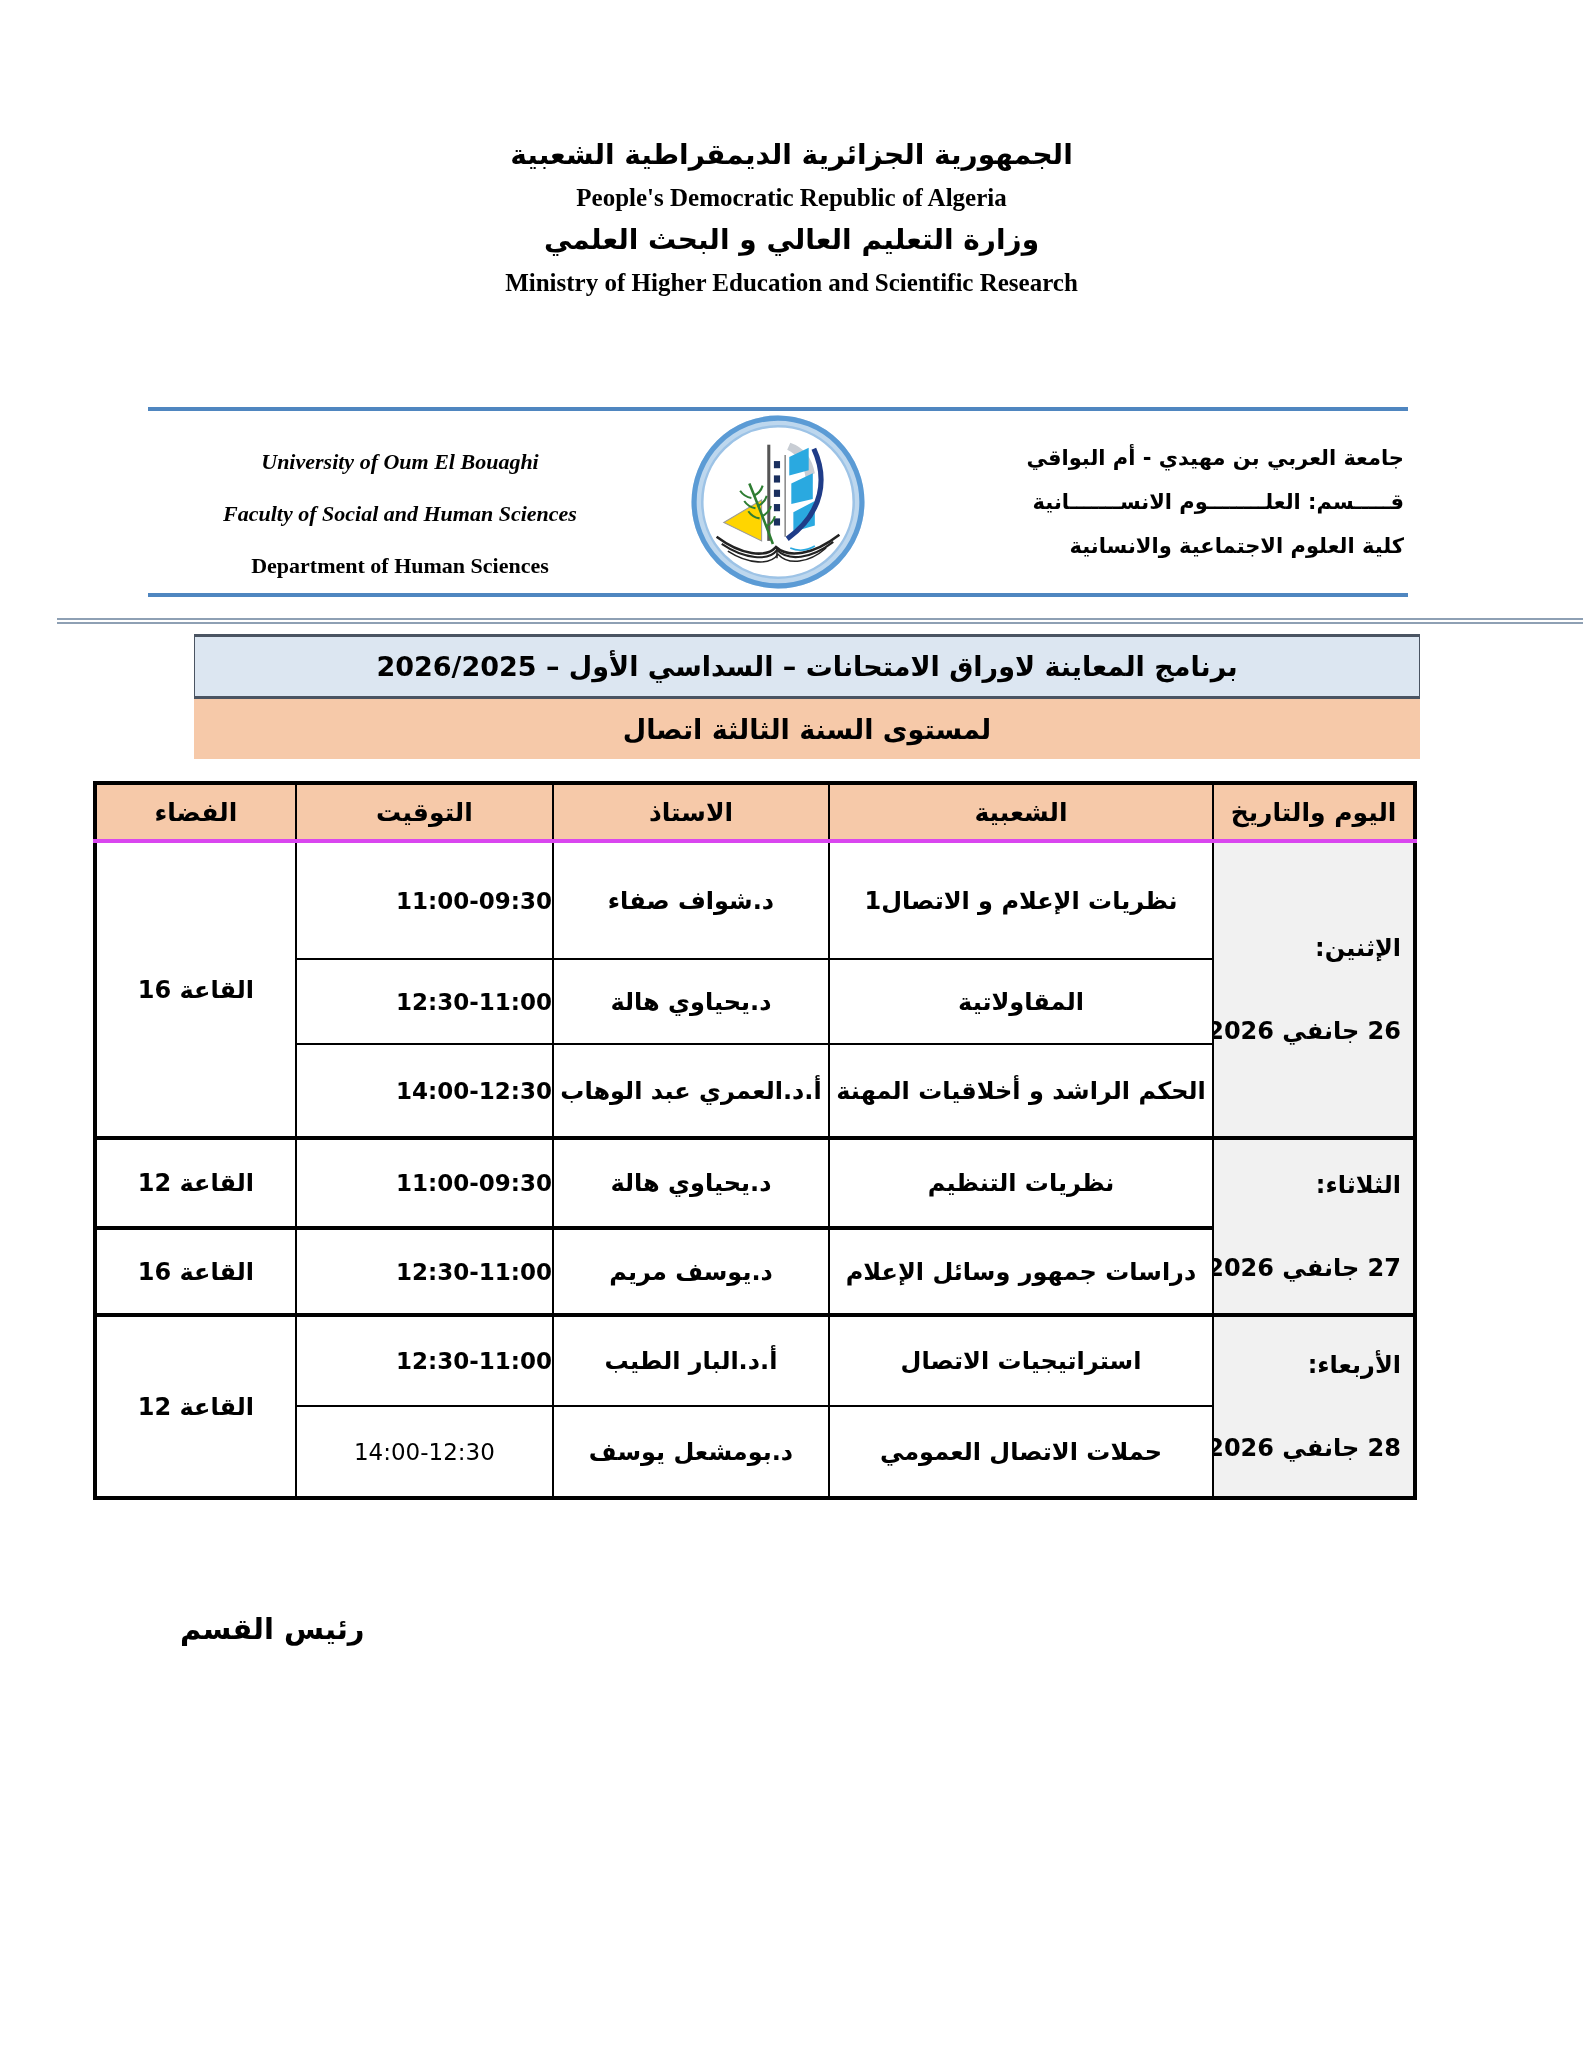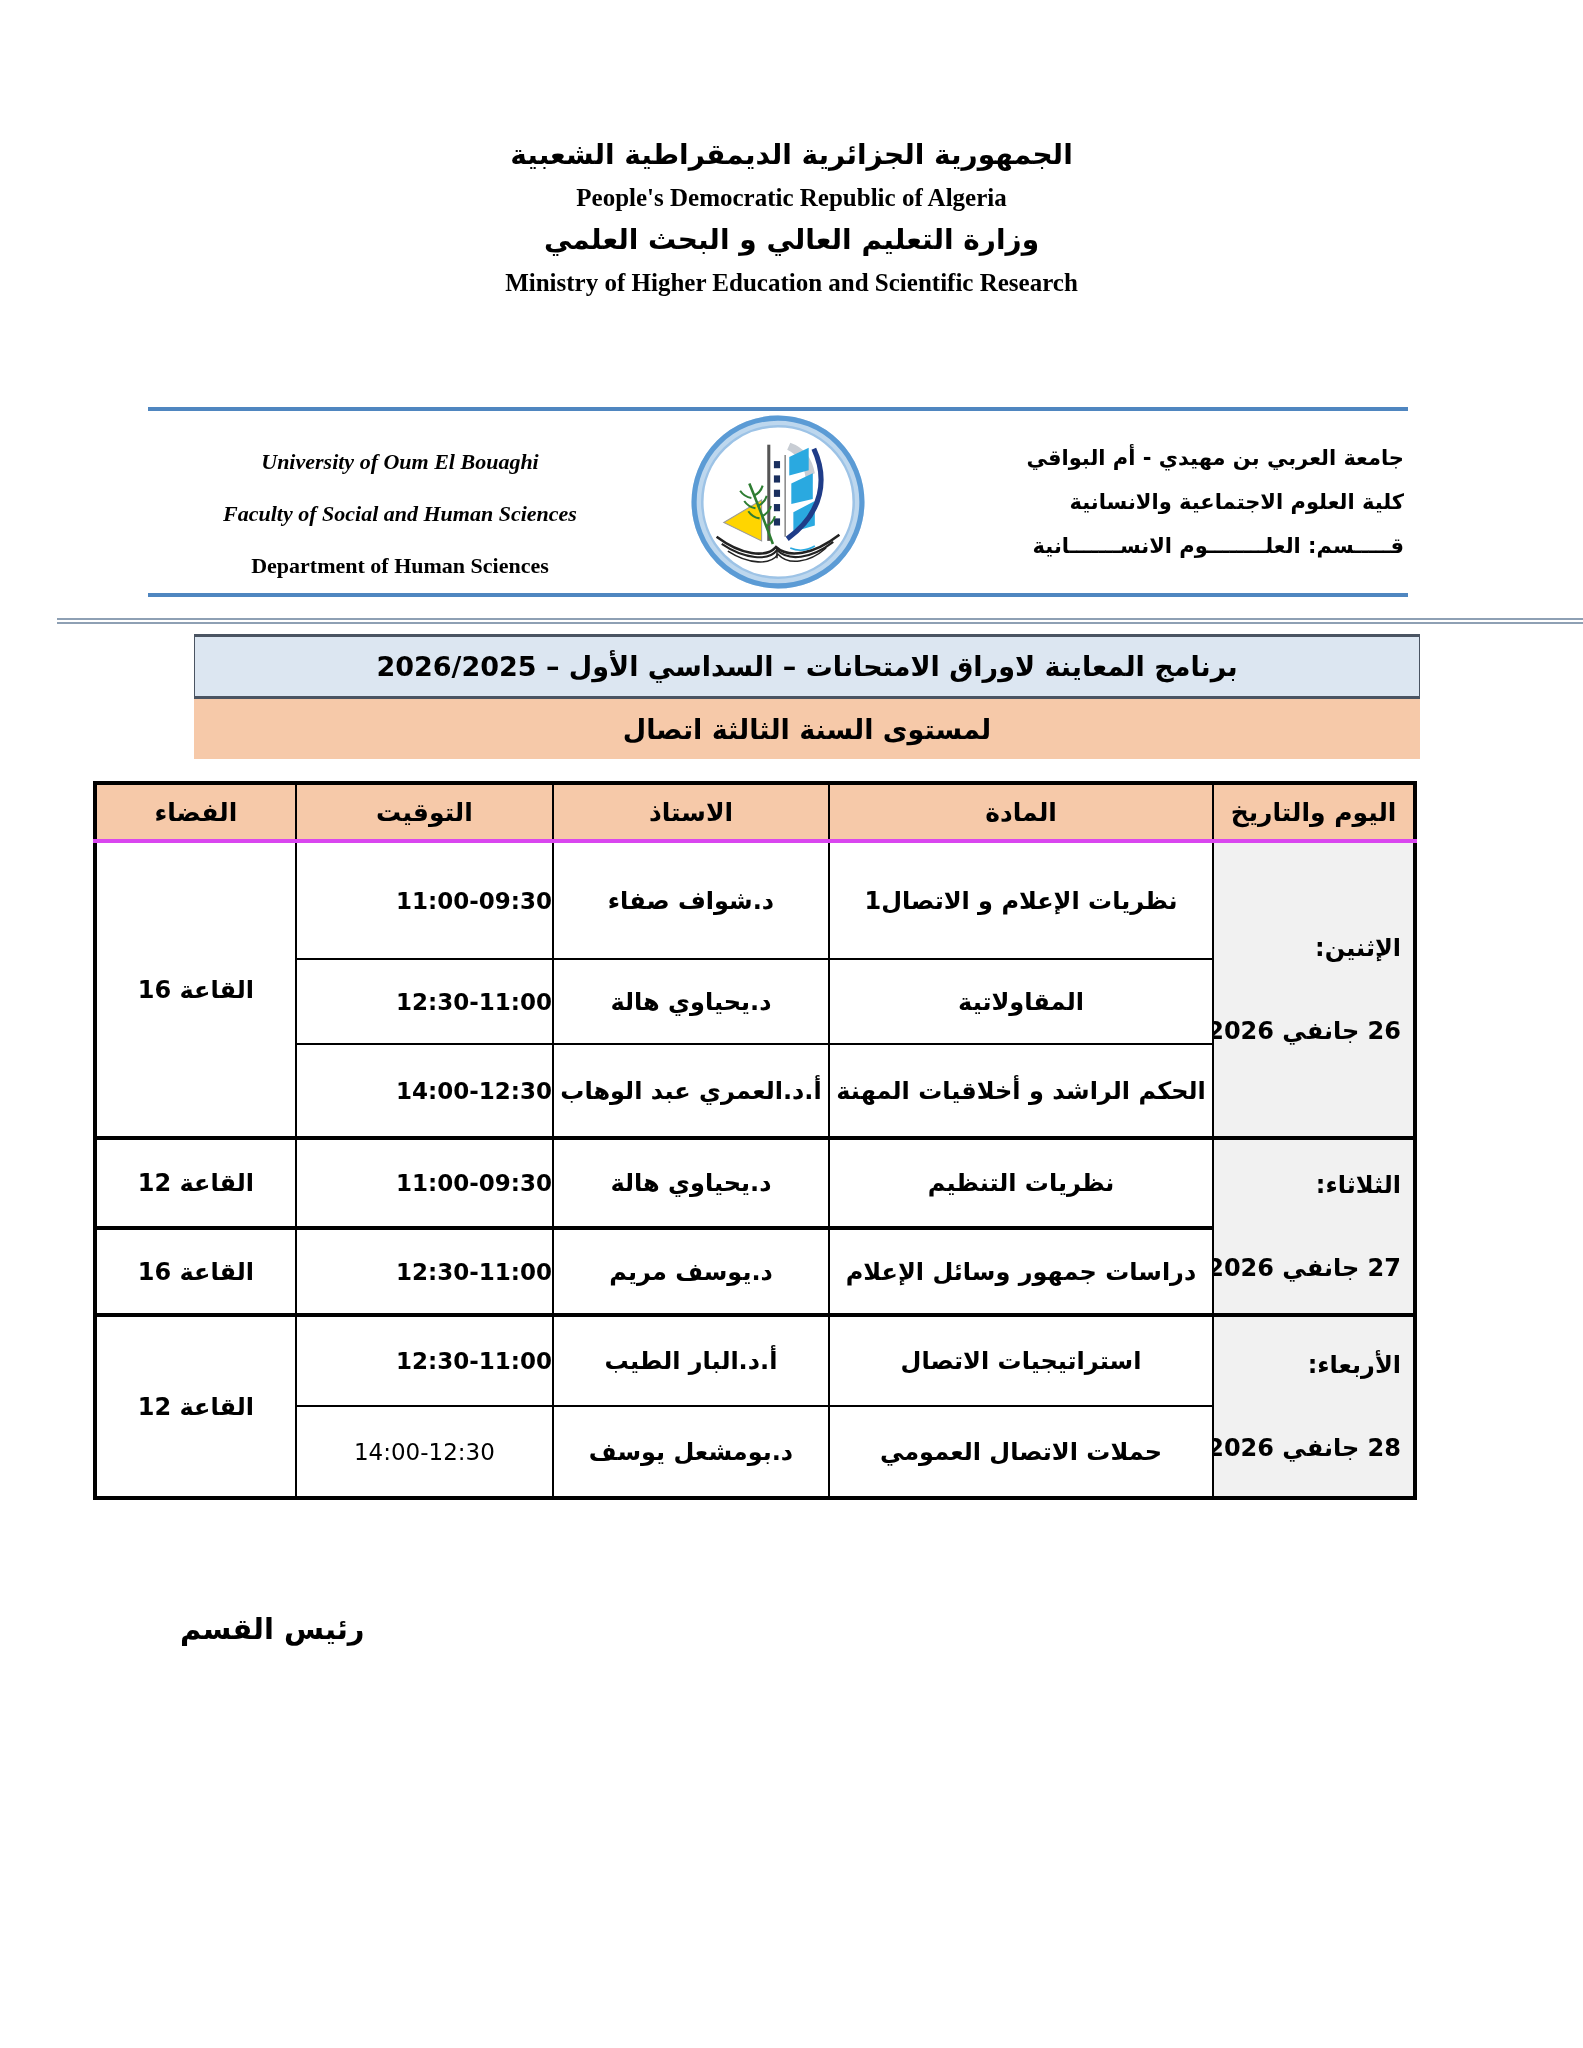--- a/index.html
+++ b/index.html
@@ -107,22 +107,22 @@
         <path d="M60 82 q -7 -1 -11 -7 M64 92 q -7 -1 -11 -7 M68 102 q -7 -1 -11 -7" stroke="#2e7d32" stroke-width="2" fill="none"></path>
         <path d="M26 120 C 50 138 74 141 84 130 C 96 141 120 138 146 118" fill="none" stroke="#222" stroke-width="2.5"></path>
         <path d="M31 127 C 53 142 77 144 85 133 C 96 144 118 142 140 125" fill="none" stroke="#222" stroke-width="2"></path>
         <path d="M37 134 C 57 147 79 148 86 137 C 96 148 116 146 133 131" fill="none" stroke="#222" stroke-width="1.5"></path>
         <path d="M85 130 V 141" stroke="#222" stroke-width="1.5"></path>
         <path d="M98 131 q 12 5 24 -2" stroke="#2aa9e0" stroke-width="1.5" fill="none"></path>
       </svg>
     </div>
     <div class="lh-ar">
       <div>جامعة العربي بن مهيدي - أم البواقي</div>
+      <div>قـــــسم: العلــــــــوم الانســـــــانية</div>
       <div>كلية العلوم الاجتماعية والانسانية</div>
-      <div>قـــــسم: العلــــــــوم الانســـــــانية</div>
     </div>
   </div>
 
   <div class="gray-rule"></div>
 
   <div class="banners">
     <div class="banner-blue">برنامج المعاينة لاوراق الامتحانات – السداسي الأول – 2026/2025</div>
     <div class="banner-salmon">لمستوى السنة الثالثة اتصال</div>
   </div>
 
@@ -131,21 +131,21 @@
       <colgroup>
         <col class="c-day">
           <col class="c-subj">
           <col class="c-prof">
           <col class="c-time">
           <col class="c-room">
       </colgroup>
       <tbody>
           <tr>
         <th>اليوم والتاريخ</th>
-        <th>المادة</th>
+        <th>الشعبية</th>
         <th>الاستاذ</th>
         <th>التوقيت</th>
         <th>الفضاء</th>
       </tr>
 
       <tr class="h-m1">
         <td class="day-cell" rowspan="3">
           <div class="day-inner">
             <span class="dline">الإثنين:</span>
             <span class="dline">26 جانفي 2026</span>

